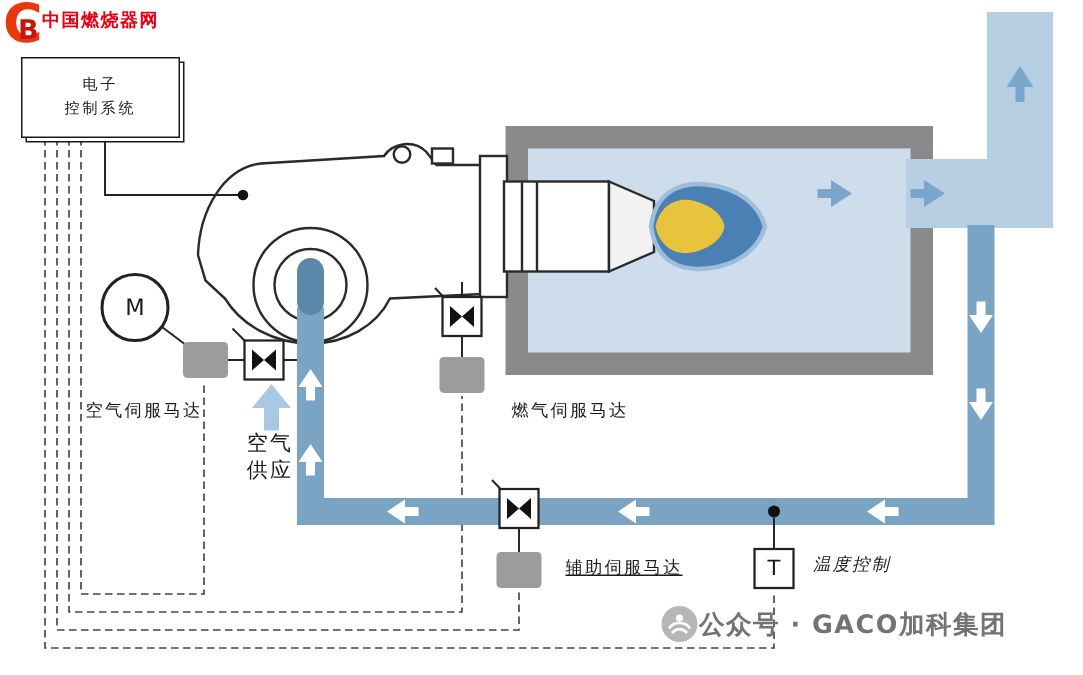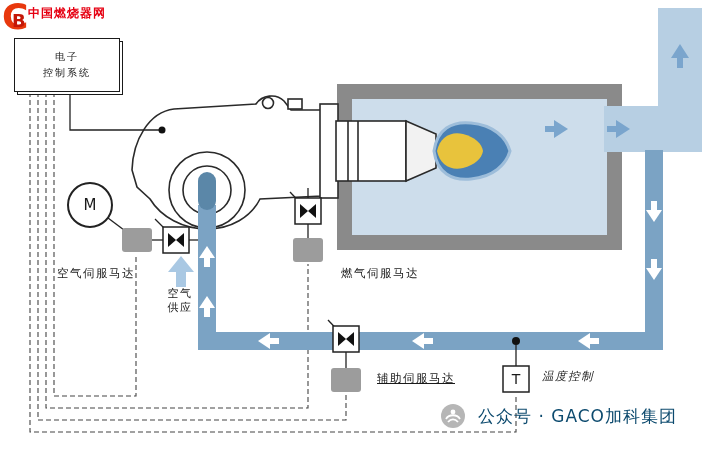--- a/index.html
+++ b/index.html
@@ -16,22 +16,22 @@
     font-size:10px;line-height:1.6;letter-spacing:2px;z-index:2;
   }
   .logo-mark{position:absolute;left:2px;top:2px;width:30px;height:46px;}
   .mark-c{position:absolute;left:0;top:-6px;font-size:36px;font-weight:bold;color:#e8380d;}
   .mark-b{position:absolute;left:10px;top:8px;font-size:18px;font-weight:bold;color:#c41708;}
   .logo-title{position:absolute;left:28px;top:5px;font-size:12px;font-weight:bold;color:#e60012;letter-spacing:1px;}
   .logo-url{position:absolute;left:21px;top:22px;font-size:12.5px;font-weight:bold;font-style:italic;color:#e60012;}
   .sym{position:absolute;text-align:center;}
   .m-sym{left:79px;top:196px;width:22px;height:18px;line-height:18px;font-size:15px;}
   .t-sym{left:504px;top:370px;width:24px;height:18px;line-height:18px;font-size:14px;}
-  .air-supply{position:absolute;left:156px;top:287px;width:48px;text-align:center;font-size:11px;line-height:1.3;letter-spacing:1.5px;}
-  .watermark{position:absolute;left:440px;top:403px;display:flex;align-items:center;gap:12px;color:#0c4a6e;font-size:17px;letter-spacing:1px;}
+  .air-supply{position:absolute;left:156px;top:287px;width:48px;text-align:center;font-size:14px;line-height:1.3;letter-spacing:1.5px;}
+  .watermark{position:absolute;left:440px;top:403px;display:flex;align-items:center;gap:0;color:#737373;font-size:17px;letter-spacing:1px;font-weight:bold;}
 </style>
 </head>
 <body>
 
 <div class="stage">
 
   <svg class="diagram" width="722" height="450" viewBox="0 0 722 450">
 
     <g stroke="#444" stroke-width="1.1" stroke-dasharray="5 3" fill="none">
       <path d="M30,92 V432 H516 V394"></path>

